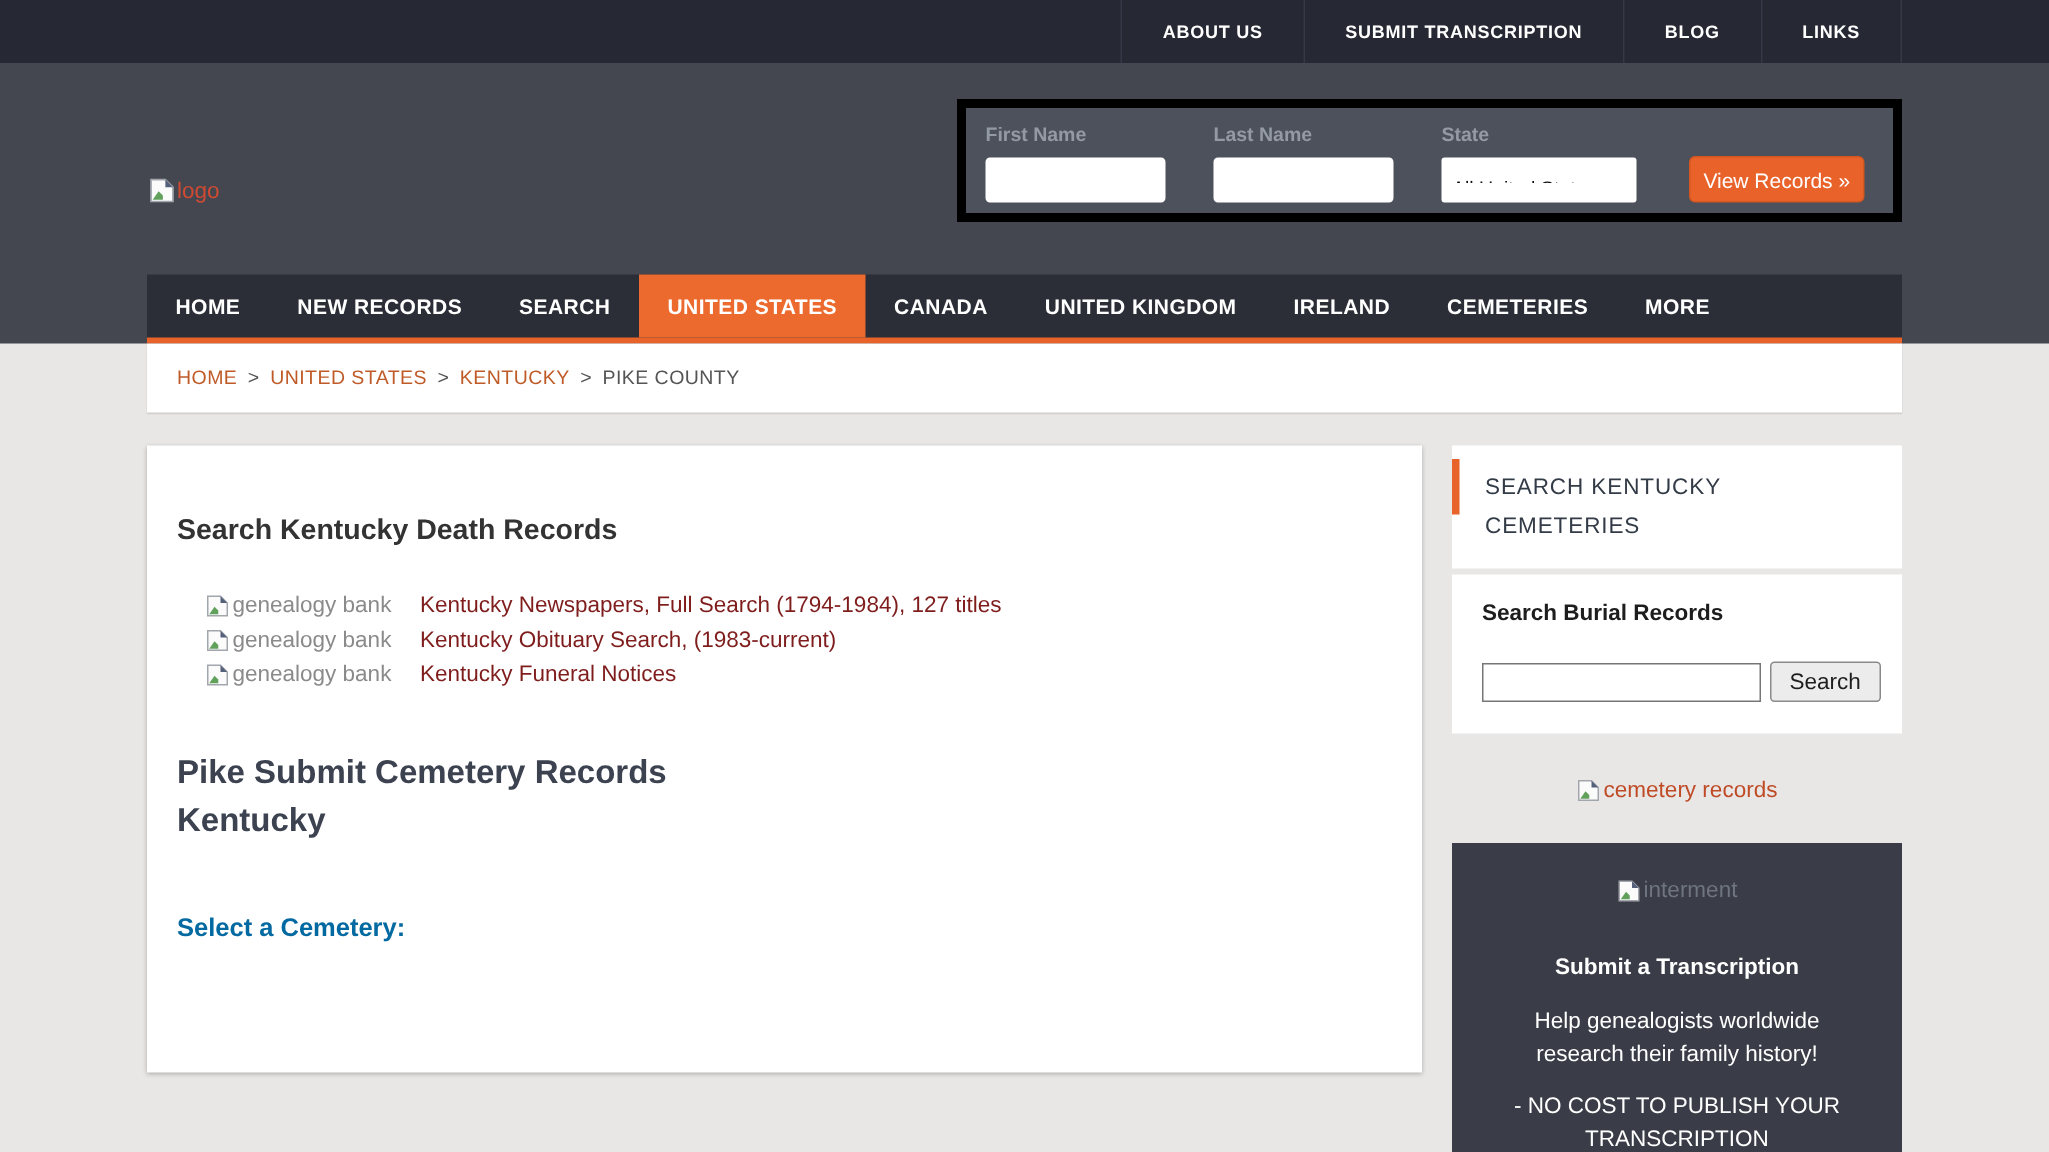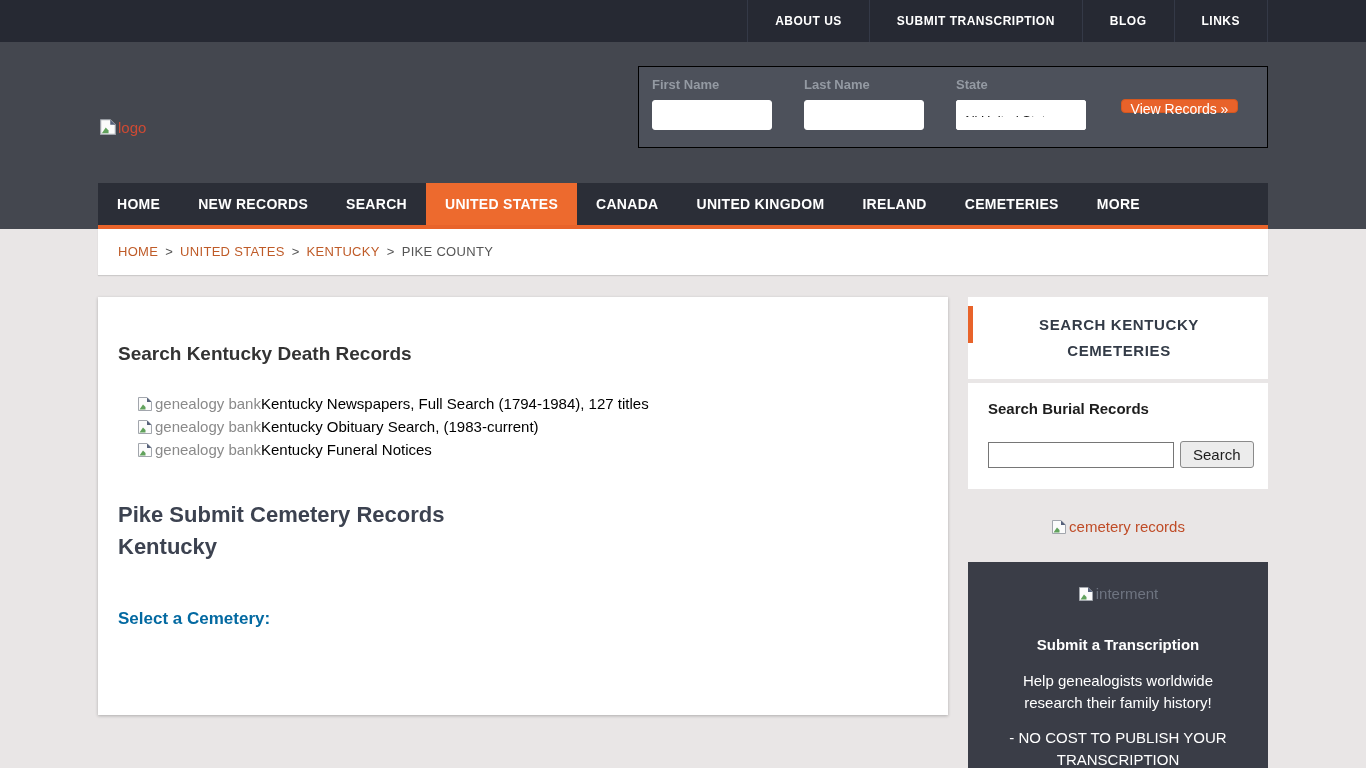--- a/index.html
+++ b/index.html
@@ -24,36 +24,36 @@
 
   
   .header { height:187px; background:#44474f; }
   .header .container { height:100%; }
   .logo {
     position:absolute; left:0; top:76px; display:flex; align-items:center;
     color:#cf4a33; font-size:15px; cursor:pointer;
   }
   .search-panel {
     position:absolute; right:0; top:24px; width:630px; height:82px;
-    background:#4d515b; border:1px solid #000000;
+    background:#4d515b; border:6px solid #000000;
   }
   .fg { position:absolute; top:10px; }
   .fg label { display:block; color:#949aa3; font-size:13px; font-weight:bold; margin-bottom:8px; }
   .fg input[type="text"] {
     width:120px; height:30px; border:1px solid #fff; border-radius:3px; background:#fff;
     font-size:13px; padding:0 8px; outline:none; font-family:"Liberation Sans", sans-serif;
   }
   .fg select {
     width:130px; height:30px; border:1px solid #fff; border-radius:2px; background:#fff;
     font-size:13px; padding:12px 6px; outline:none; -webkit-appearance:none; appearance:none;
     font-family:"Liberation Sans", sans-serif; color:#111;
   }
   .fg-first { left:13px; } .fg-last { left:165px; } .fg-state { left:317px; }
   .view-records-btn {
-    position:absolute; left:482px; top:32px; width:117px; height:14px;
+    position:absolute; left:482px; top:32px; width:117px; height:31px;
     background:#e8622a; border:1px solid #d4571f; border-radius:4px;
     color:#fff; font-size:14px; cursor:pointer; font-family:"Liberation Sans", sans-serif;
   }
 
   
   .mainnav {
     position:absolute; left:0; right:0; bottom:0; height:46px;
     background:#2b2e37; border-bottom:4px solid #e8632a; display:flex;
   }
   .nav-item {
@@ -74,30 +74,30 @@
   
   .content { display:flex; align-items:flex-start; margin-top:22px; }
   .main-card {
     width:850px; min-height:418px; background:#fff; padding:20px;
     box-shadow:0 1px 3px rgba(0,0,0,.25); margin-right:20px;
   }
   .section-title { font-size:19px; font-weight:bold; color:#333; margin:26px 0 0 0; }
   .records-list { margin:27px 0 0 19px; }
   .record-item { display:flex; align-items:center; font-size:15px; color:#8a8a8a; line-height:23px; }
   .record-item .alt-text { margin-left:2px; }
-  .record-link { color:#000000; margin-left:0; cursor:pointer; }
+  .record-link { color:#7f1d1d; margin-left:19px; cursor:pointer; }
   .page-title { font-size:22px; font-weight:bold; color:#3c4250; margin:38px 0 0 0; line-height:32px; }
   .select-cemetery { font-size:17px; font-weight:bold; color:#0369a1; margin-top:46px; }
 
   
   .sidebar { width:300px; }
   .side-box { background:#fff; position:relative; }
   .title-box { padding:15px 20px 15px 22px; }
   .accent-bar { position:absolute; left:0; top:9px; width:5px; height:37px; background:#e8632a; }
-  .side-title { font-size:15px; font-weight:bold; color:#333b47; line-height:26px; letter-spacing:.6px;text-align:center; }
+  .side-title { font-size:15px; font-weight:normal; color:#333b47; line-height:26px; letter-spacing:.6px; }
   .burial-box { margin-top:4px; padding:17px 20px 21px; }
   .burial-label { font-size:15px; font-weight:bold; color:#1d1d1d; margin-bottom:24px; }
   .burial-row { display:flex; align-items:center; }
   .burial-input {
     width:186px; height:26px; border:1px solid #767676; background:#fff; outline:none;
     font-family:"Liberation Sans", sans-serif; font-size:14px; padding:0 5px;
   }
   .burial-btn {
     margin-left:6px; font-size:15px; height:27px; padding:0 12px; background:#ececec;
     border:1px solid #8a8a8a; border-radius:3px; color:#1d1d1d; cursor:pointer;

